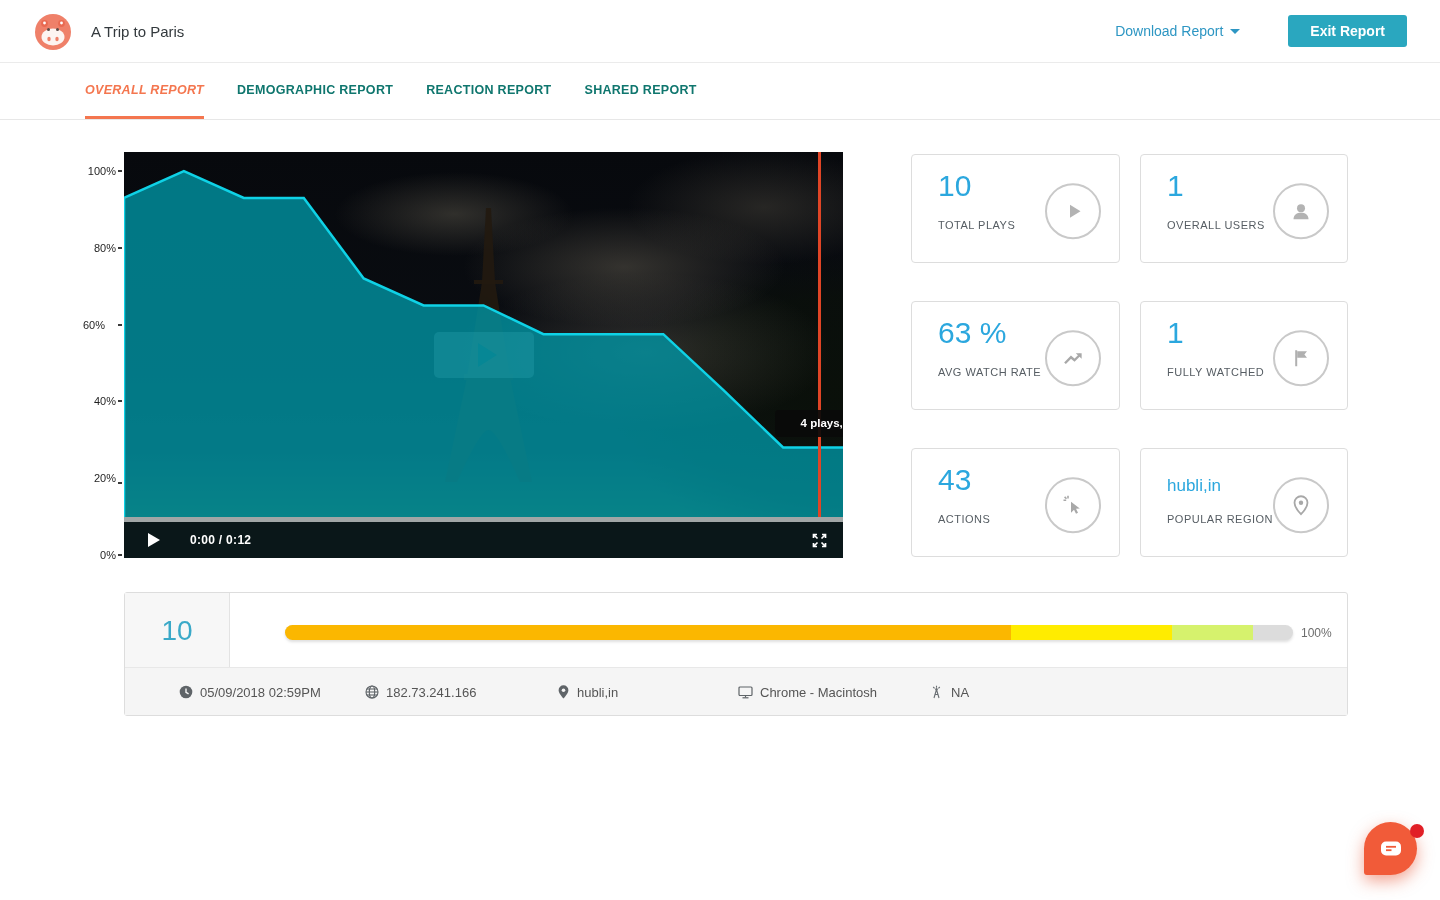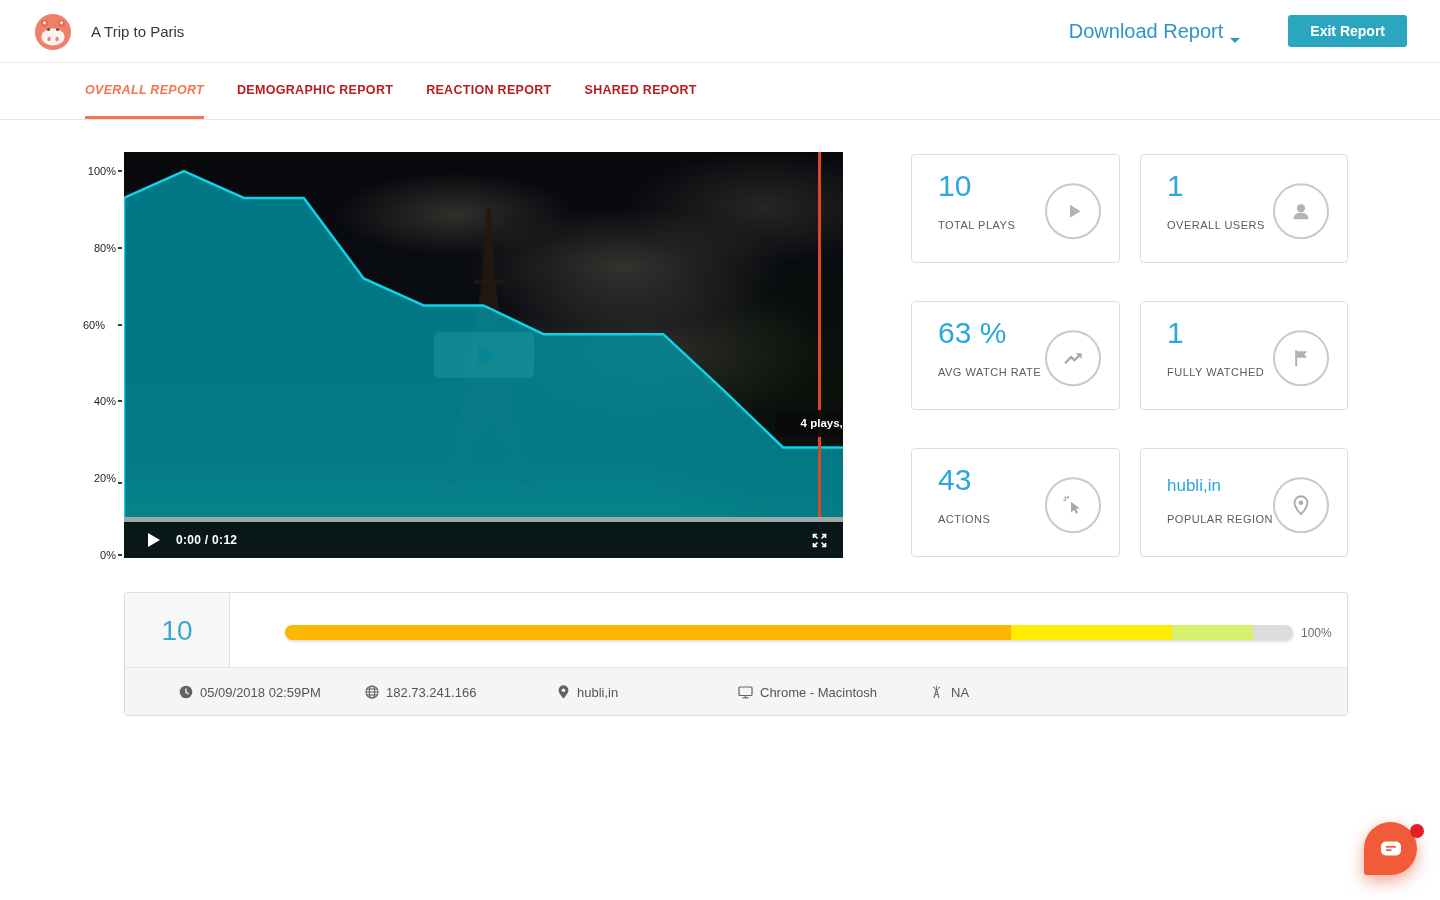--- a/index.html
+++ b/index.html
@@ -5,32 +5,32 @@
   html,body{margin:0;padding:0;background:#fff;}
   #page{position:relative;width:1440px;height:900px;background:#fff;overflow:hidden;
         font-family:"Liberation Sans",sans-serif;color:#333;}
 
   
   .header{position:absolute;left:0;top:0;width:1440px;height:63px;background:#fff;
           border-bottom:1px solid #ebebeb;display:flex;align-items:center;box-sizing:border-box;padding-left:46px;}
   .logo{position:absolute;left:35px;top:14px;width:36px;height:36px;cursor:pointer;}
   .page-title{position:absolute;left:91px;font-size:15px;color:#33393d;}
   .hdr-right{position:absolute;right:33px;display:flex;align-items:center;gap:48px;}
-  .dl-link{display:flex;align-items:flex-end;gap:7px;color:#2d96c3;font-size:20px;cursor:pointer;}
+  .dl-link{display:flex;align-items:center;gap:7px;color:#2d96c3;font-size:14px;cursor:pointer;}
   .caret{width:0;height:0;border-left:5px solid transparent;border-right:5px solid transparent;
          border-top:5px solid #2d96c3;}
   .exit-btn{background:#2aa7bf;color:#fff;font-size:14px;font-weight:600;border:none;
             border-radius:3px;padding:0 22px;height:32px;line-height:32px;cursor:pointer;}
 
   
   .tabbar{position:absolute;left:0;top:63px;width:1440px;height:57px;background:#fff;
           border-bottom:1px solid #e7e7e7;display:flex;align-items:stretch;
           padding-left:85px;gap:33px;box-sizing:border-box;}
   .tab{display:flex;align-items:center;font-size:12.5px;font-weight:600;letter-spacing:.3px;
-       color:#b91c1c;border-bottom:3px solid transparent;cursor:pointer;box-sizing:border-box;}
+       color:#0f766e;border-bottom:3px solid transparent;cursor:pointer;box-sizing:border-box;}
   .tab.active{color:#f4764f;border-bottom-color:#f4764f;font-style:italic;}
 
   
   .y-axis{position:absolute;left:60px;top:152px;width:62px;height:406px;}
   .ytick{position:absolute;right:0;display:flex;align-items:center;transform:translateY(-50%);}
   .ytick span{font-size:11px;color:#1f1f1f;}
   .ytick i{display:block;width:4px;height:2px;background:#3a3a3a;margin-left:2px;}
 
   
   .video-frame{position:absolute;left:124px;top:152px;width:719px;height:406px;background:#000;
@@ -51,21 +51,21 @@
   .chart-svg{position:absolute;inset:0;z-index:3;pointer-events:none;}
   .playhead{position:absolute;top:0;width:3px;height:375px;z-index:4;}
   .vtooltip{position:absolute;left:651px;top:258px;height:27px;line-height:27px;width:110px;
             background:rgba(10,10,10,.93);border-radius:4px;color:#fff;font-size:11.5px;
             font-weight:700;text-align:center;z-index:5;}
   .seekbar{position:absolute;left:0;bottom:36px;width:100%;height:5px;background:#a1a6a6;z-index:6;cursor:pointer;}
   .controls{position:absolute;left:0;bottom:0;width:100%;height:36px;background:#0a1719;z-index:7;
             display:flex;align-items:center;}
   .ctl-play{margin-left:24px;width:0;height:0;border-left:12px solid #fff;
             border-top:7.5px solid transparent;border-bottom:7.5px solid transparent;cursor:pointer;}
-  .ctl-time{margin-left:16px;color:#fff;font-size:12px;font-weight:600;letter-spacing:.3px;}
+  .ctl-time{margin-left:30px;color:#fff;font-size:12px;font-weight:600;letter-spacing:.3px;}
   .ctl-fs{margin-left:auto;margin-right:14px;cursor:pointer;display:flex;}
 
   
   .stats-grid{position:absolute;left:911px;top:154px;display:grid;
               grid-template-columns:209px 208px;grid-auto-rows:109px;column-gap:20px;row-gap:38px;}
   .card{position:relative;background:#fff;border:1px solid #ddd;border-radius:4px;box-sizing:border-box;}
   .card .val{position:absolute;left:26px;top:14px;font-size:30px;color:#2ba7de;font-weight:400;}
   .card .val.small{font-size:17px;top:27px;}
   .card .lbl{position:absolute;left:26px;top:64px;font-size:11px;letter-spacing:.5px;color:#565d63;}
   .card .icirc{position:absolute;right:18px;top:50%;transform:translateY(-46%);width:52px;height:52px;

